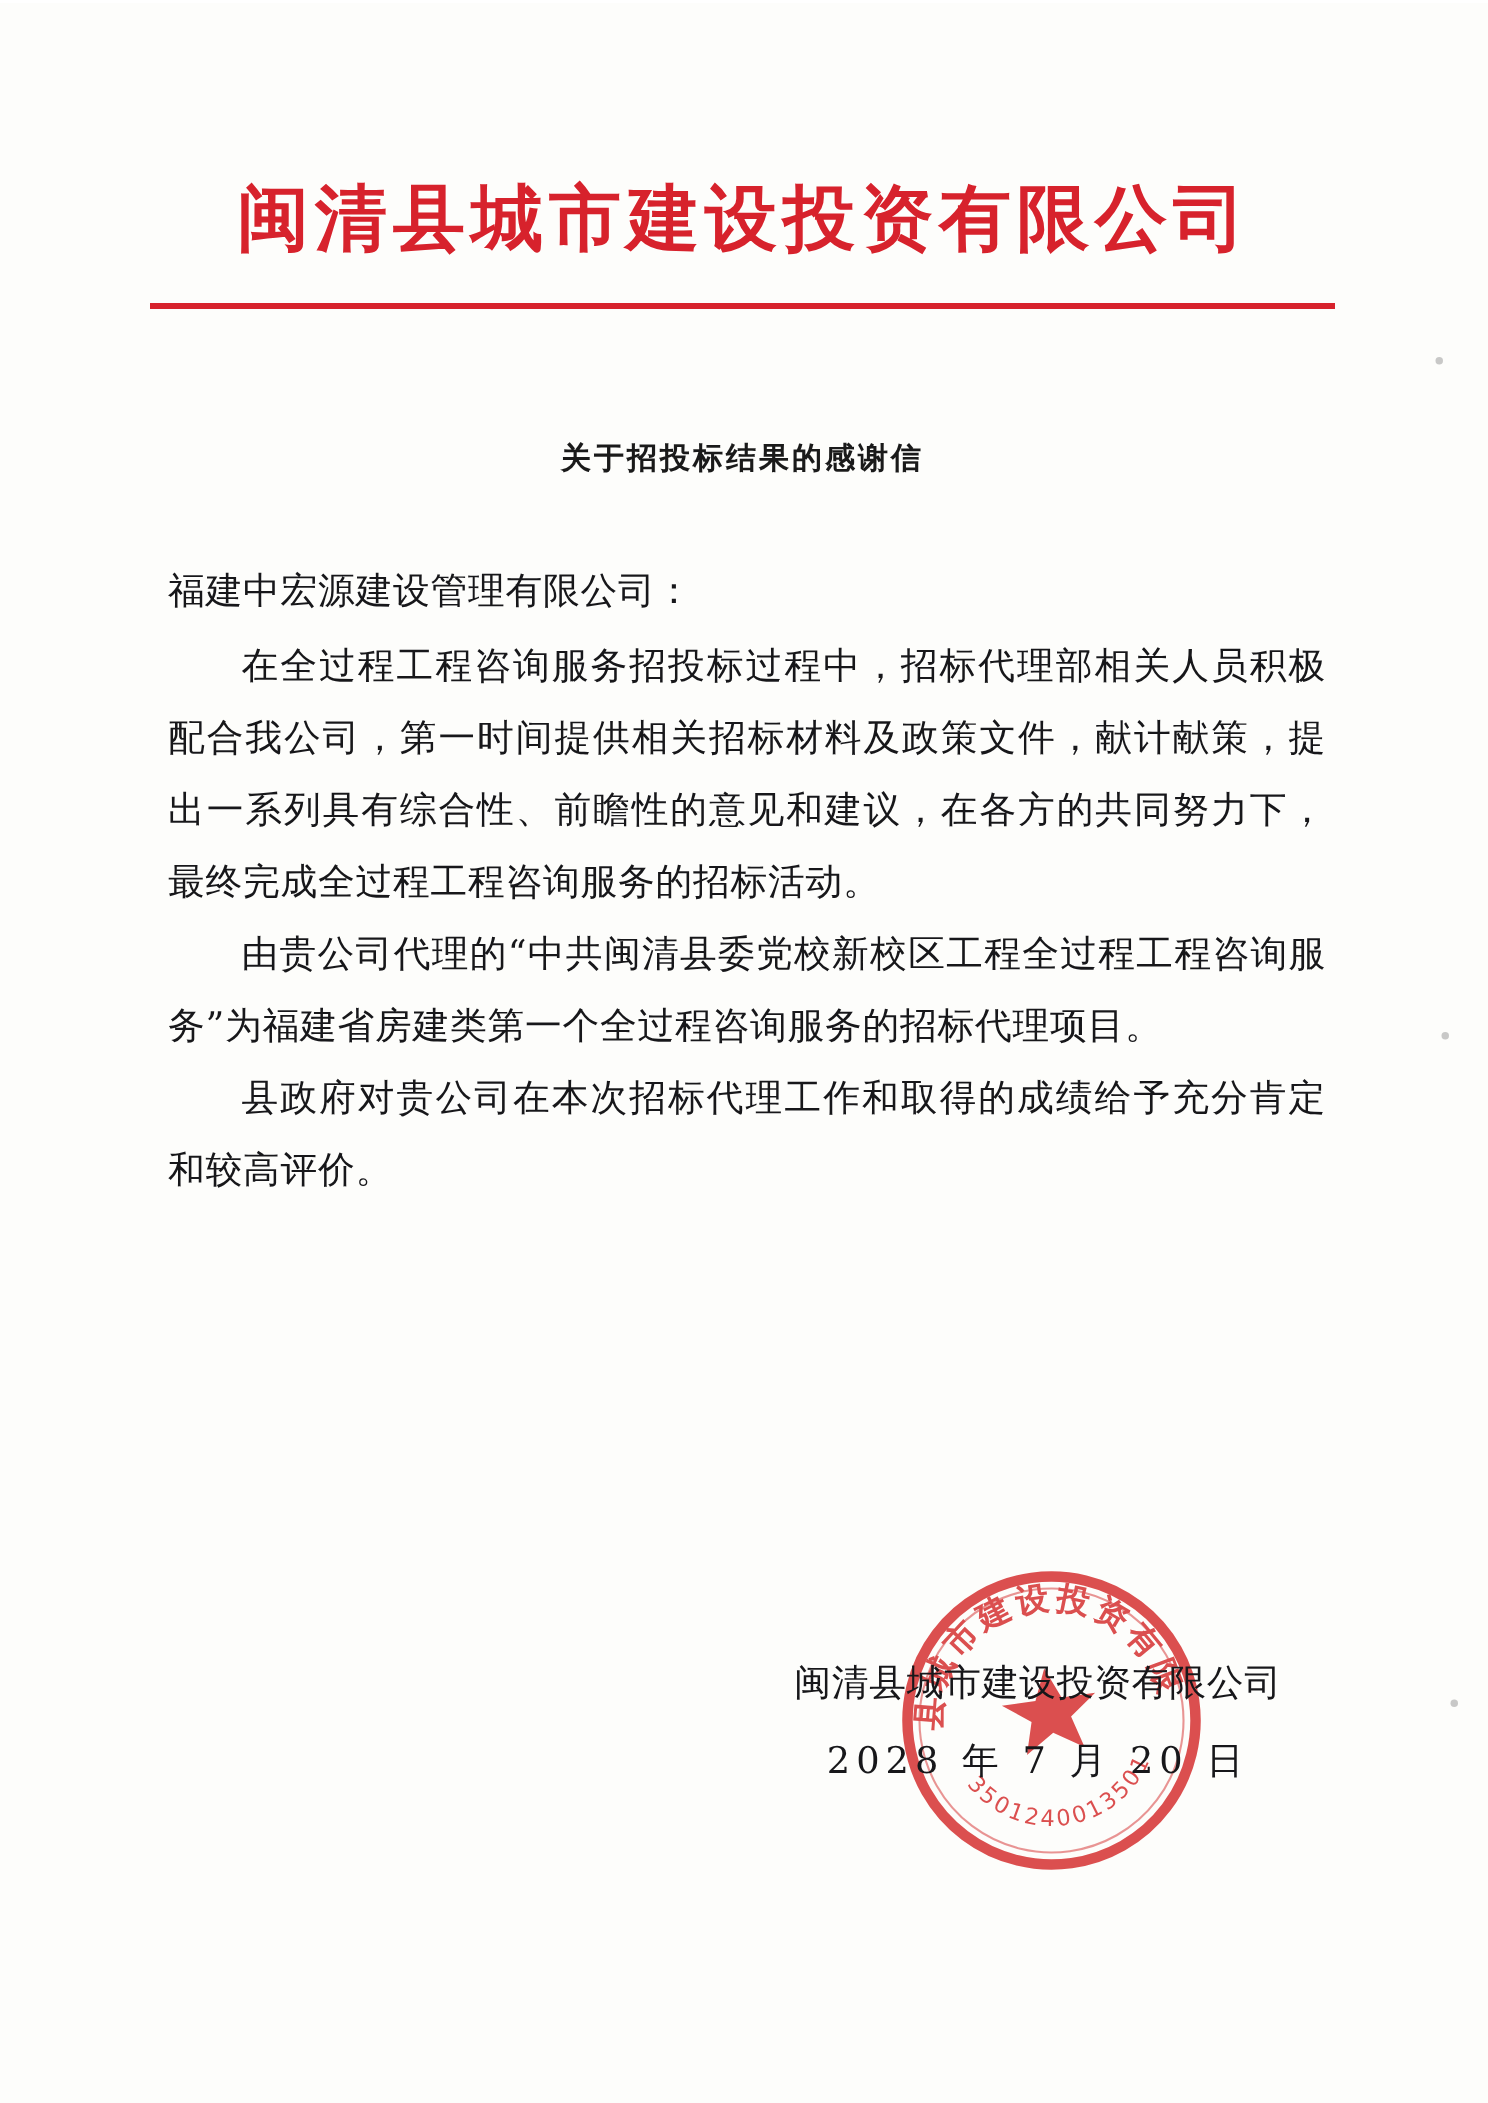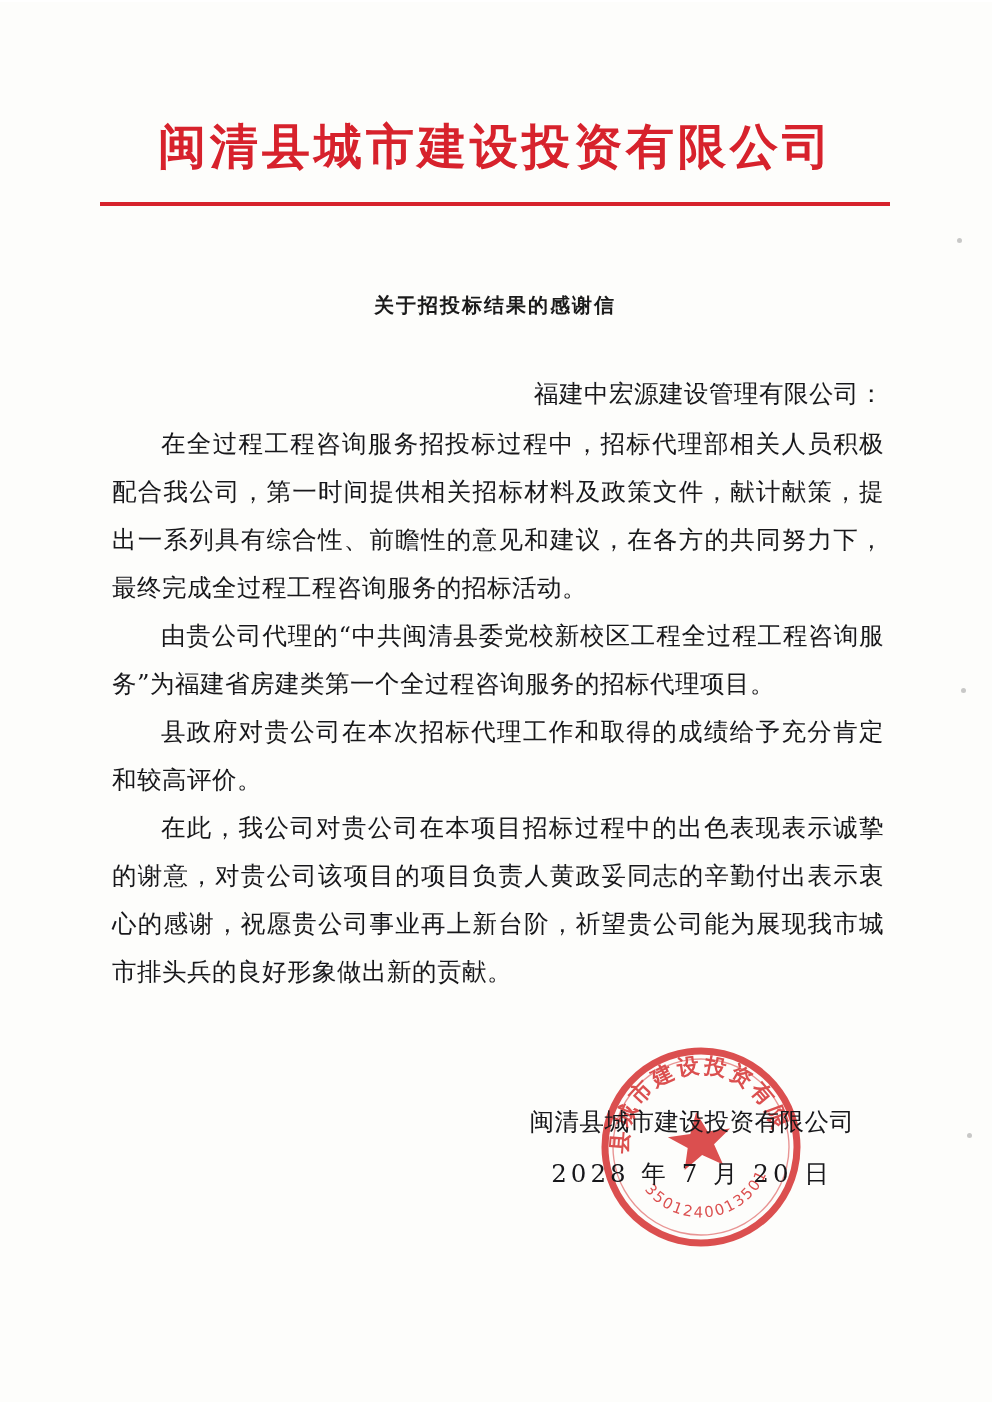--- a/index.html
+++ b/index.html
@@ -67,21 +67,21 @@
     left: 112px;
     top: 368px;
     width: 772px;
     font-size: 24.5px;
     color: #17171a;
     line-height: 48px;
     letter-spacing: 0.5px;
     font-family: "DejaVu Serif", "Liberation Serif", serif;
   }
   .salutation {
-    text-align: right;
+    text-align: left;
     margin-bottom: 2px;
   }
   .para {
     text-indent: 49px;
     text-align: justify;
     text-justify: inter-ideograph;
     margin: 0;
   }
 
   .signature {
@@ -136,21 +136,20 @@
   </div>
   <div class="letterhead-rule"></div>
 
   <div class="doc-title">关于招投标结果的感谢信</div>
 
   <div class="body-block">
     <div class="salutation">福建中宏源建设管理有限公司：</div>
     <p class="para">在全过程工程咨询服务招投标过程中，招标代理部相关人员积极配合我公司，第一时间提供相关招标材料及政策文件，献计献策，提出一系列具有综合性、前瞻性的意见和建议，在各方的共同努力下，最终完成全过程工程咨询服务的招标活动。</p>
     <p class="para">由贵公司代理的“中共闽清县委党校新校区工程全过程工程咨询服务”为福建省房建类第一个全过程咨询服务的招标代理项目。</p>
     <p class="para">县政府对贵公司在本次招标代理工作和取得的成绩给予充分肯定和较高评价。</p>
-    <p class="para">在此，我公司对贵公司在本项目招标过程中的出色表现表示诚挚的谢意，对贵公司该项目的项目负责人黄政妥同志的辛勤付出表示衷心的感谢，祝愿贵公司事业再上新台阶，祈望贵公司能为展现我市城市排头兵的良好形象做出新的贡献。</p>
   </div>
 
   <div class="seal">
     <svg width="210" height="210" viewBox="0 0 210 210" xmlns="http://www.w3.org/2000/svg">
       <g transform="rotate(-8 105 105)">
         <circle cx="105" cy="105" r="96" fill="none" stroke="#d42a2a" stroke-width="7"></circle>
         <circle cx="105" cy="105" r="88" fill="none" stroke="#d42a2a" stroke-width="1.4" opacity="0.6"></circle>
         <path id="sealArcTop" d="M 105 105 m -74,0 a 74,74 0 1,1 148,0" fill="none"></path>
         <text font-family="'DejaVu Serif','Liberation Serif',serif" font-size="22" font-weight="bold" fill="#d42a2a" letter-spacing="3">
           <textPath href="#sealArcTop" startOffset="50%" text-anchor="middle">闽清县城市建设投资有限公司</textPath>

